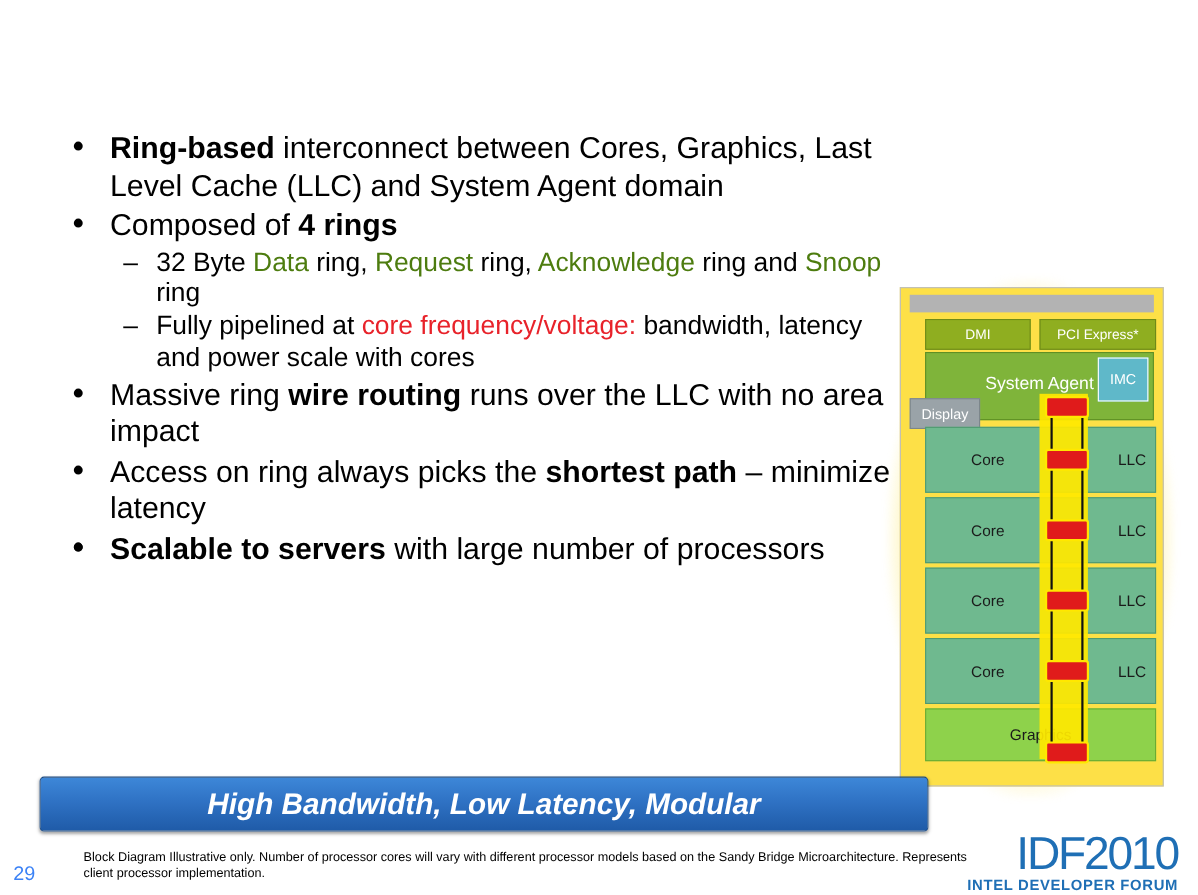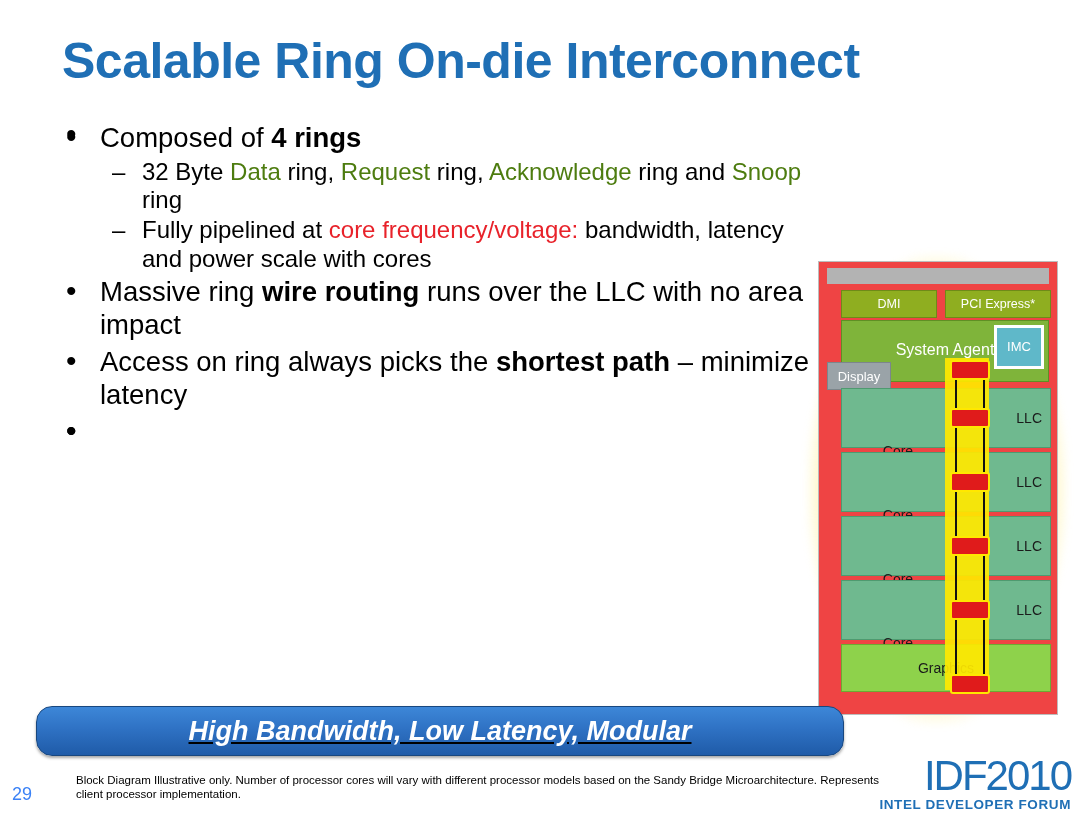--- a/index.html
+++ b/index.html
@@ -68,28 +68,27 @@
   b { font-weight: bold; }
   .red { color: #e8222a; }
   .redi { color: #4d7c0f; }
   
   .banner {
     position: absolute;
     left: 36px;
     top: 706px;
     width: 806px;
     height: 48px;
-    border-radius: 16px;
+    border-radius: 4px;
     background: linear-gradient(to bottom, #3d87d8 0%, #2f72c4 45%, #1f5ba8 100%);
     border: 1px solid #18477f;
     box-shadow: 0 2px 3px rgba(0,0,0,0.35);
     display: flex;
     align-items: center;
     justify-content: center;
-    text-decoration: underline;
   }
   .banner span {
     color: #ffffff;
     font-size: 27px;
     font-weight: bold;
     font-style: italic;
   }
   
   .footnote {
     position: absolute;
@@ -142,21 +141,21 @@
     inset: 0;
     background: radial-gradient(ellipse at center, #fff7b0 0%, #ffe96a 45%, rgba(255,233,106,0) 72%);
     filter: blur(3px);
   }
   .chip {
     position: absolute;
     left: 12px;
     top: 8px;
     width: 238px;
     height: 452px;
-    background: #ef4444;
+    background: #fde047;
     border: 1px solid #bdbdbd;
   }
   .topbar {
     position: absolute;
     left: 8px;
     top: 6px;
     width: 222px;
     height: 16px;
     background: #b3b3b3;
   }
@@ -188,21 +187,21 @@
     box-sizing: border-box;
     line-height: 1.15;
   }
   .imc {
     position: absolute;
     right: 4px;
     top: 4px;
     width: 44px;
     height: 38px;
     background: #5fb8c9;
-    border: 3px solid #ffffff;
+    border: 1px solid #ffffff;
     color: #ffffff;
     font-size: 13px;
     display: flex;
     align-items: center;
     justify-content: center;
   }
   .display {
     position: absolute;
     left: 8px;
     top: 100px;
@@ -228,21 +227,20 @@
     position: absolute;
     left: 0;
     top: 0;
     width: 112px;
     height: 100%;
     color: #1a1a1a;
     font-size: 14px;
     display: flex;
     align-items: center;
     justify-content: center;
-    margin-top: 33px;
   }
   .corerow .llclbl {
     position: absolute;
     right: 8px;
     top: 0;
     height: 100%;
     color: #1a1a1a;
     font-size: 14px;
     display: flex;
     align-items: center;
@@ -288,26 +286,26 @@
     background: #e01b1b;
     border: 2px solid #ffe800;
     border-radius: 3px;
   }
 </style>
 </head>
 <body>
 
 <div class="slide">
 
-  <div class="title">Scalable Ring On-die Interconnect</div>
 
   <div class="body">
 
     <div class="b1">
       <span class="dot">•</span>
+      <span><b>Ring-based</b> interconnect between Cores, Graphics, Last Level Cache (LLC) and System Agent domain</span>
     </div>
 
     <div class="b1">
       <span class="dot">•</span>
       <span>Composed of <b>4 rings</b></span>
     </div>
 
     <div class="b2">
       <span class="dash">–</span>
       <span>32 Byte <span class="redi">Data</span> ring, <span class="redi">Request</span> ring, <span class="redi">Acknowledge</span> ring and <span class="redi">Snoop</span> ring</span>
@@ -327,20 +325,21 @@
       <span class="dot">•</span>
       <span>Access on ring always picks the <b>shortest path</b> – minimize latency</span>
     </div>
 
     <div class="b1">
       <span class="dot">•</span>
     </div>
 
     <div class="b1">
       <span class="dot">•</span>
+      <span><b>Scalable to servers</b> with large number of processors</span>
     </div>
 
   </div>
 
   <div class="diagram">
     <div class="glow"></div>
     <div class="chip">
       <div class="topbar"></div>
 
       <div class="iobox dmi">DMI</div>

